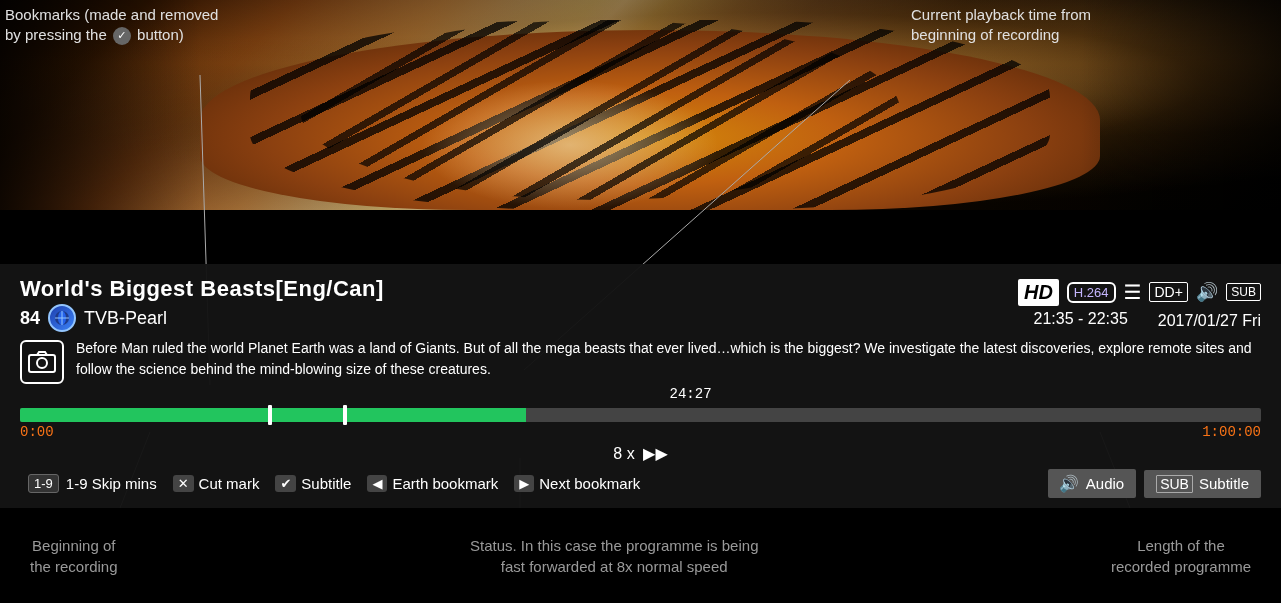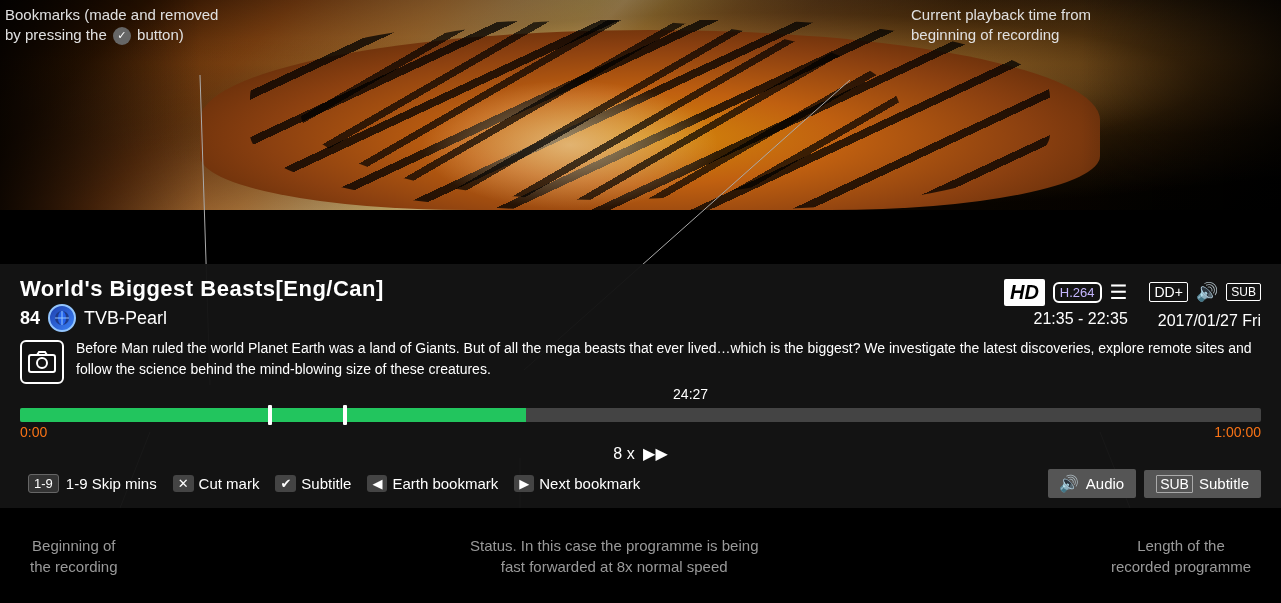--- a/index.html
+++ b/index.html
@@ -214,20 +214,21 @@
       color: #fff;
       font-size: 14px;
       line-height: 1.5;
       flex: 1;
     }
 
     
     .progress-area {
       position: relative;
       margin: 24px 0 4px 0;
+      font-family: Liberation Mono, monospace;
     }
 
     .time-marker {
       position: absolute;
       top: -22px;
       left: calc(40.74% + 0px);
       transform: translateX(-50%);
       color: #fff;
       font-size: 14px;
       background: transparent;
@@ -443,21 +444,21 @@
       </div>
     </div>
 
     <div style="display:flex;flex-direction:column;align-items:flex-end;gap:4px;">
       <div class="badges">
         <span class="badge-hd">HD</span>
         <span class="badge-h264">H.264</span>
 
         <span class="badge-icon" style="font-size:20px;">☰</span>
 
-        <span class="badge-icon" style="font-size:14px;border:1px solid #fff;padding:1px 4px;border-radius:2px;margin-left:14px;">DD+</span>
+        <span class="badge-icon" style="font-size:14px;border:1px solid #fff;padding:1px 4px;border-radius:2px;">DD+</span>
 
         <span class="badge-icon">🔊</span>
 
         <span class="badge-icon" style="font-size:12px;border:1px solid #fff;padding:1px 4px;border-radius:2px;">SUB</span>
       </div>
       <div style="display:flex;gap:30px;">
         <div class="time-info">21:35 - 22:35</div>
         <div class="date-info">2017/01/27 Fri</div>
       </div>
     </div>

